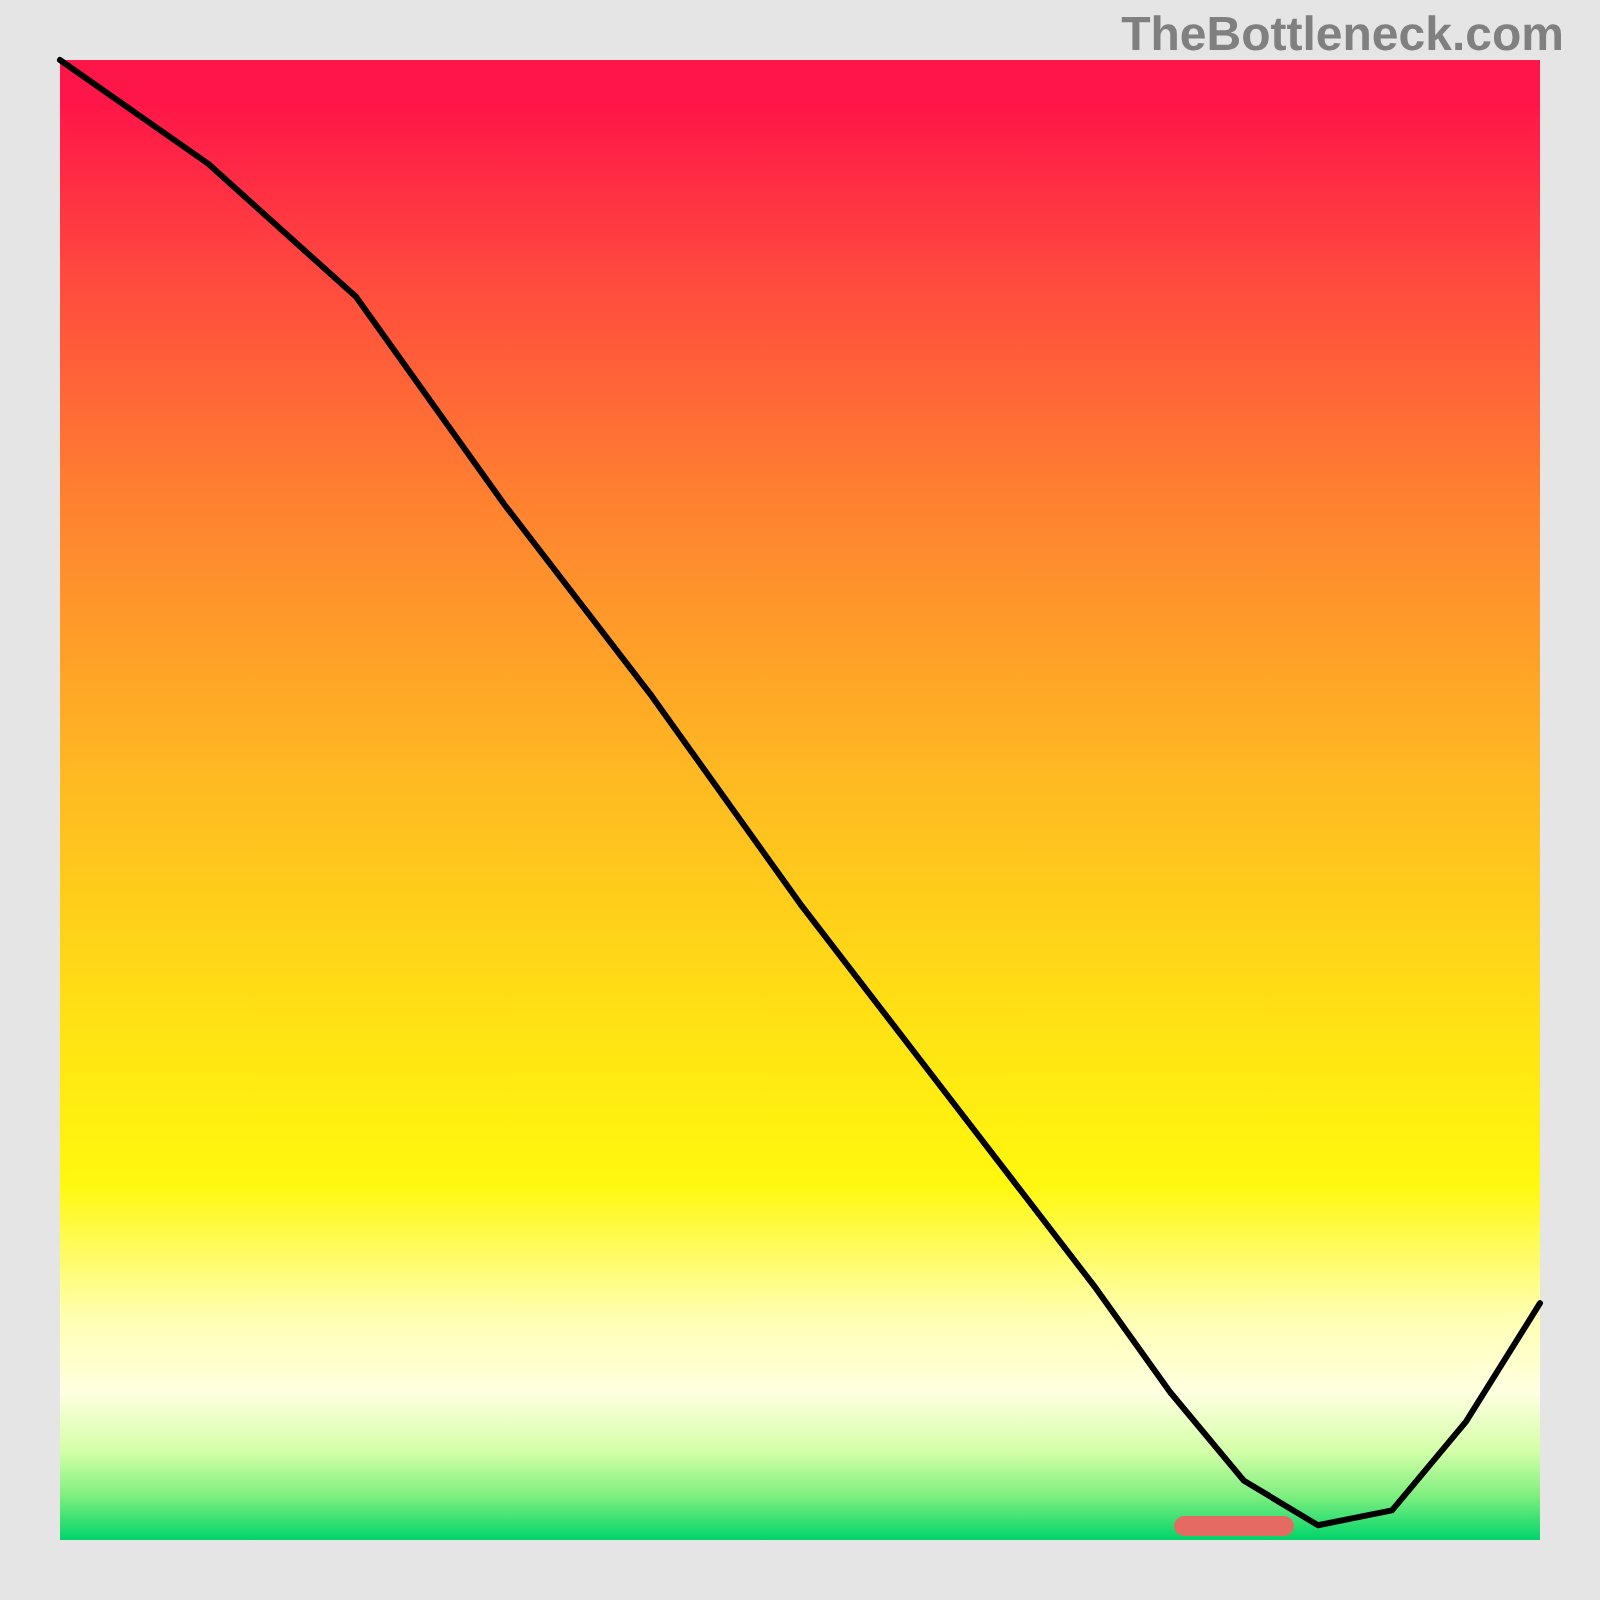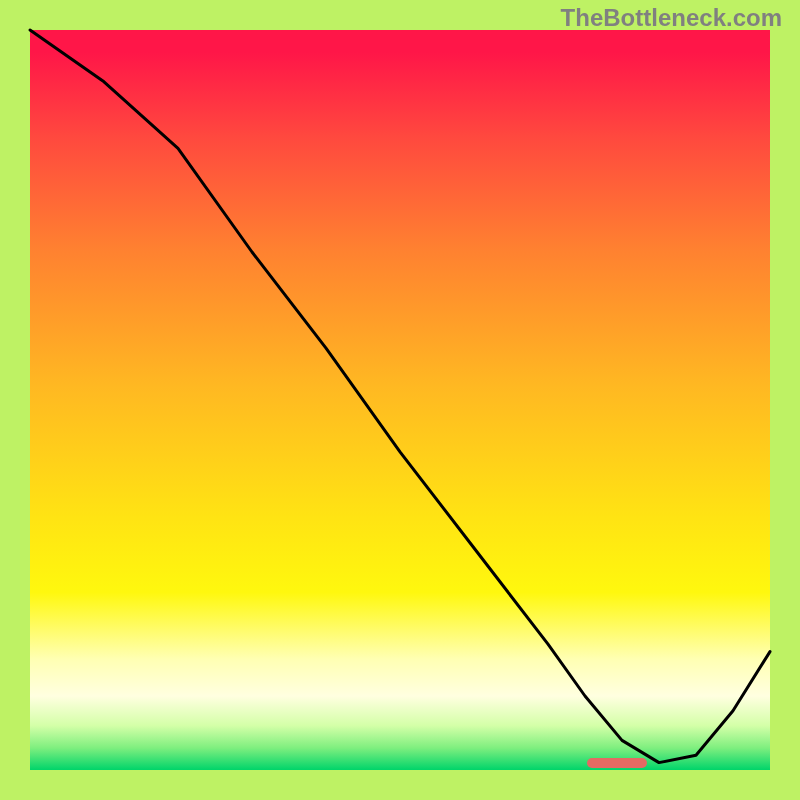--- a/index.html
+++ b/index.html
@@ -8,21 +8,21 @@
     width: 800px;
     height: 800px;
     background: #000000;
     overflow: hidden;
     font-family: Arial, Helvetica, sans-serif;
   }
   .outer {
     position: relative;
     width: 800px;
     height: 800px;
-    background: #bef264;
+    background: #e5e5e5;
   }
   .watermark {
     position: absolute;
     top: 4px;
     right: 18px;
     font-size: 24px;
     font-weight: 600;
     color: #808080;
     letter-spacing: 0px;
   }

